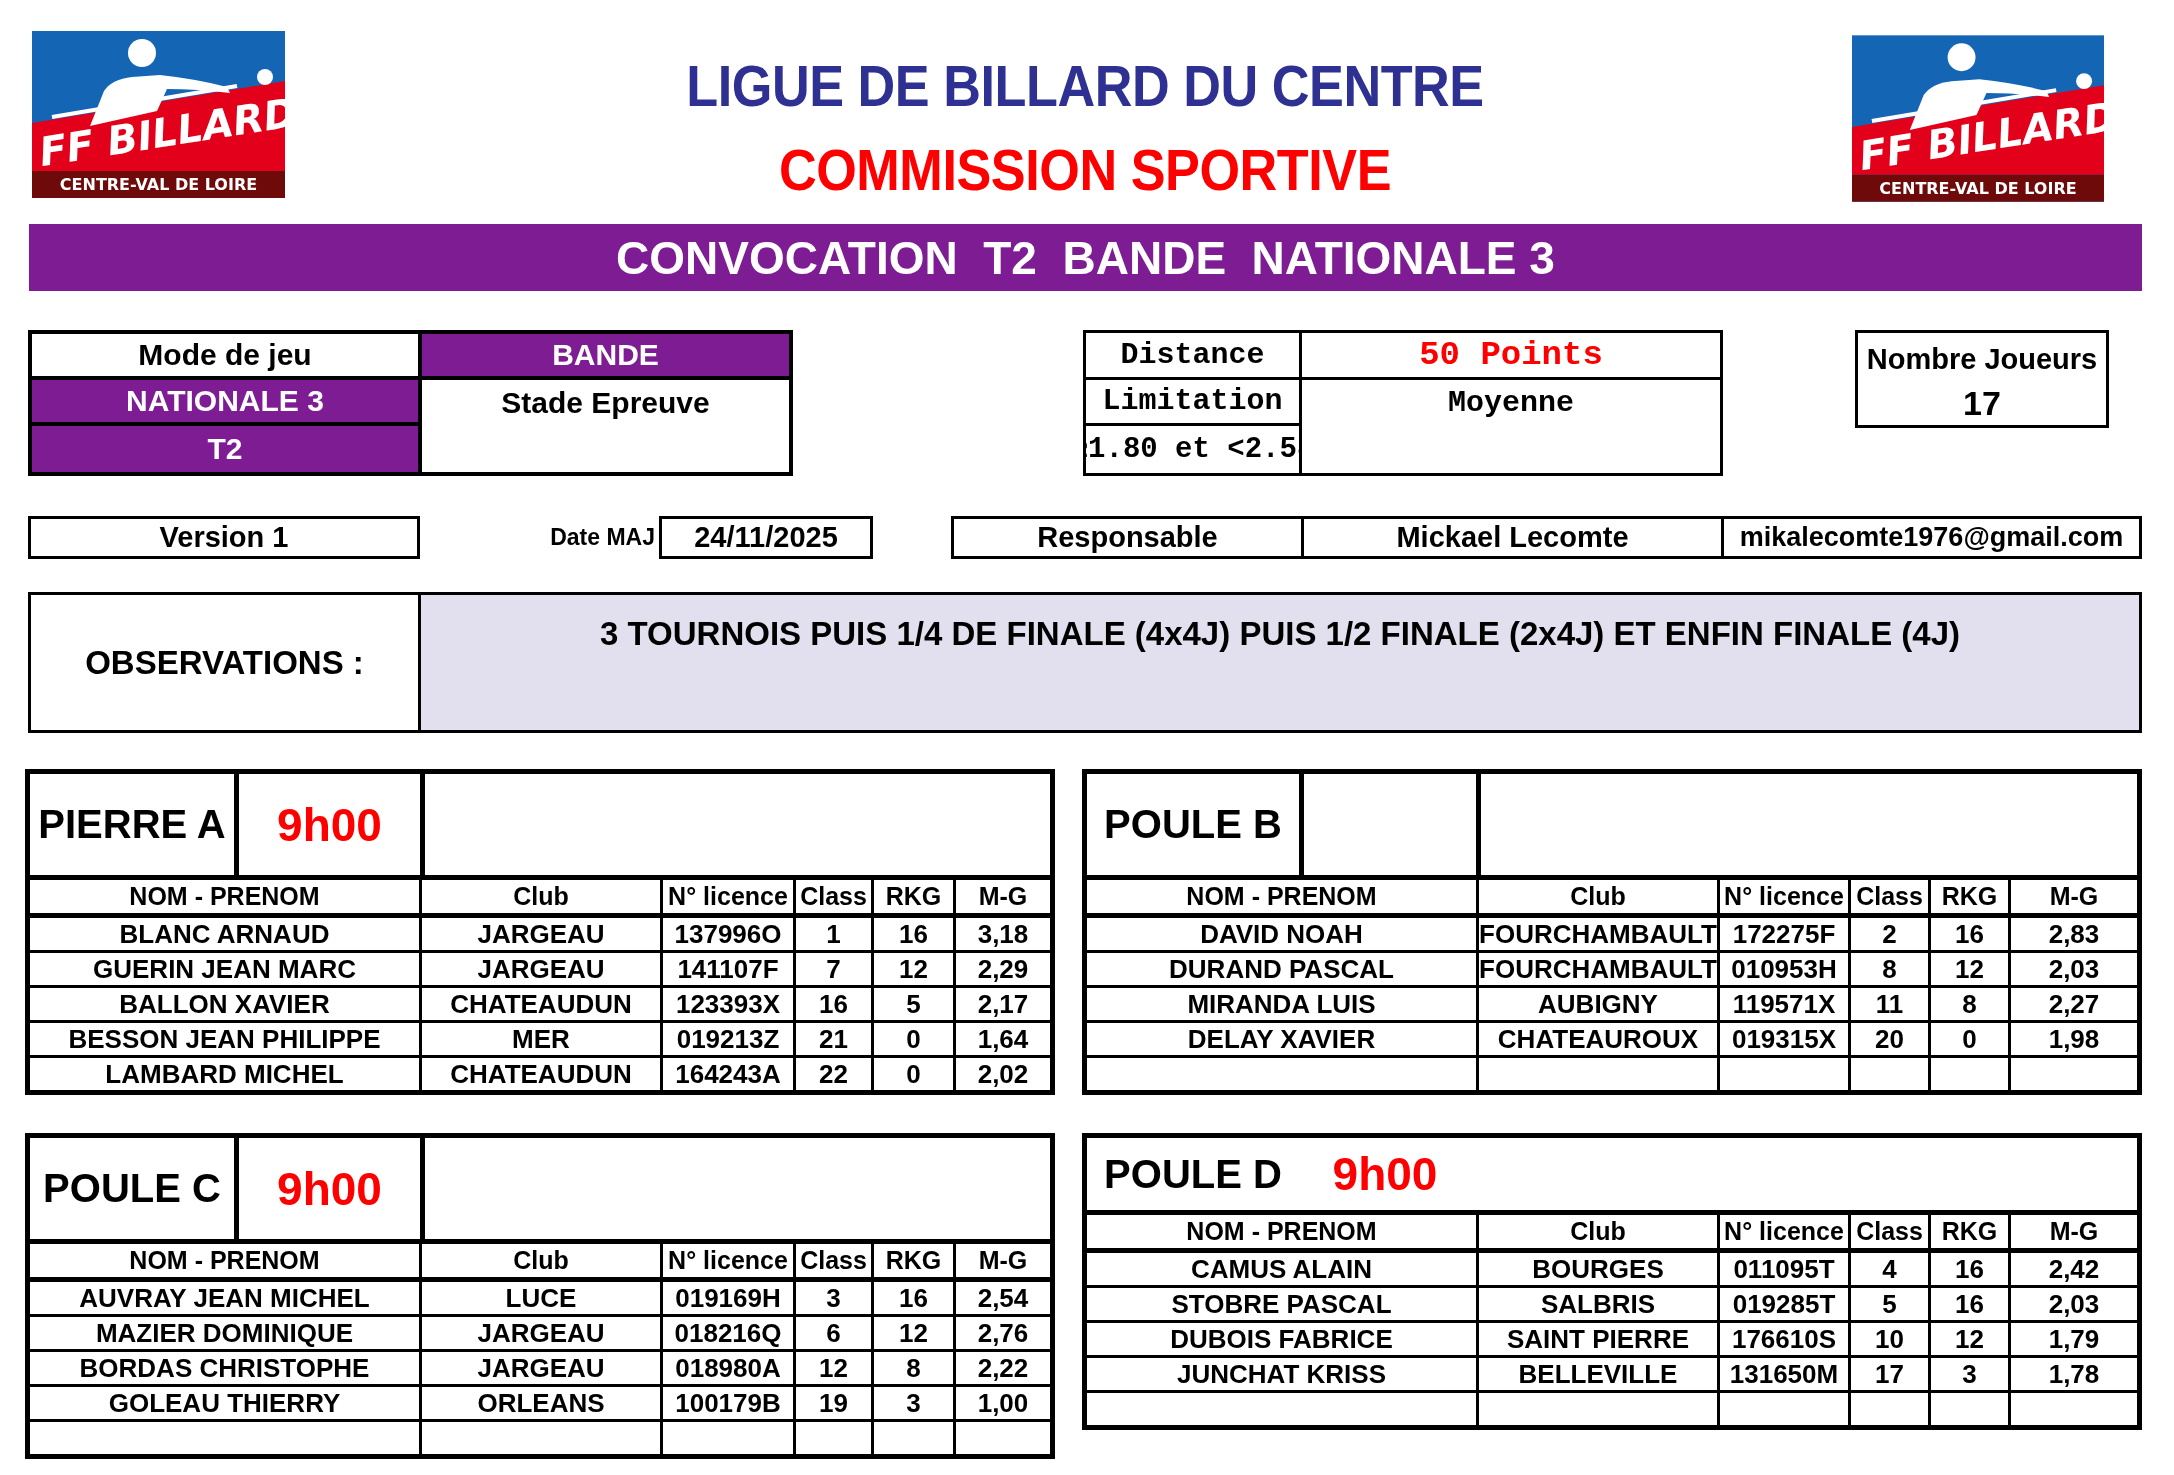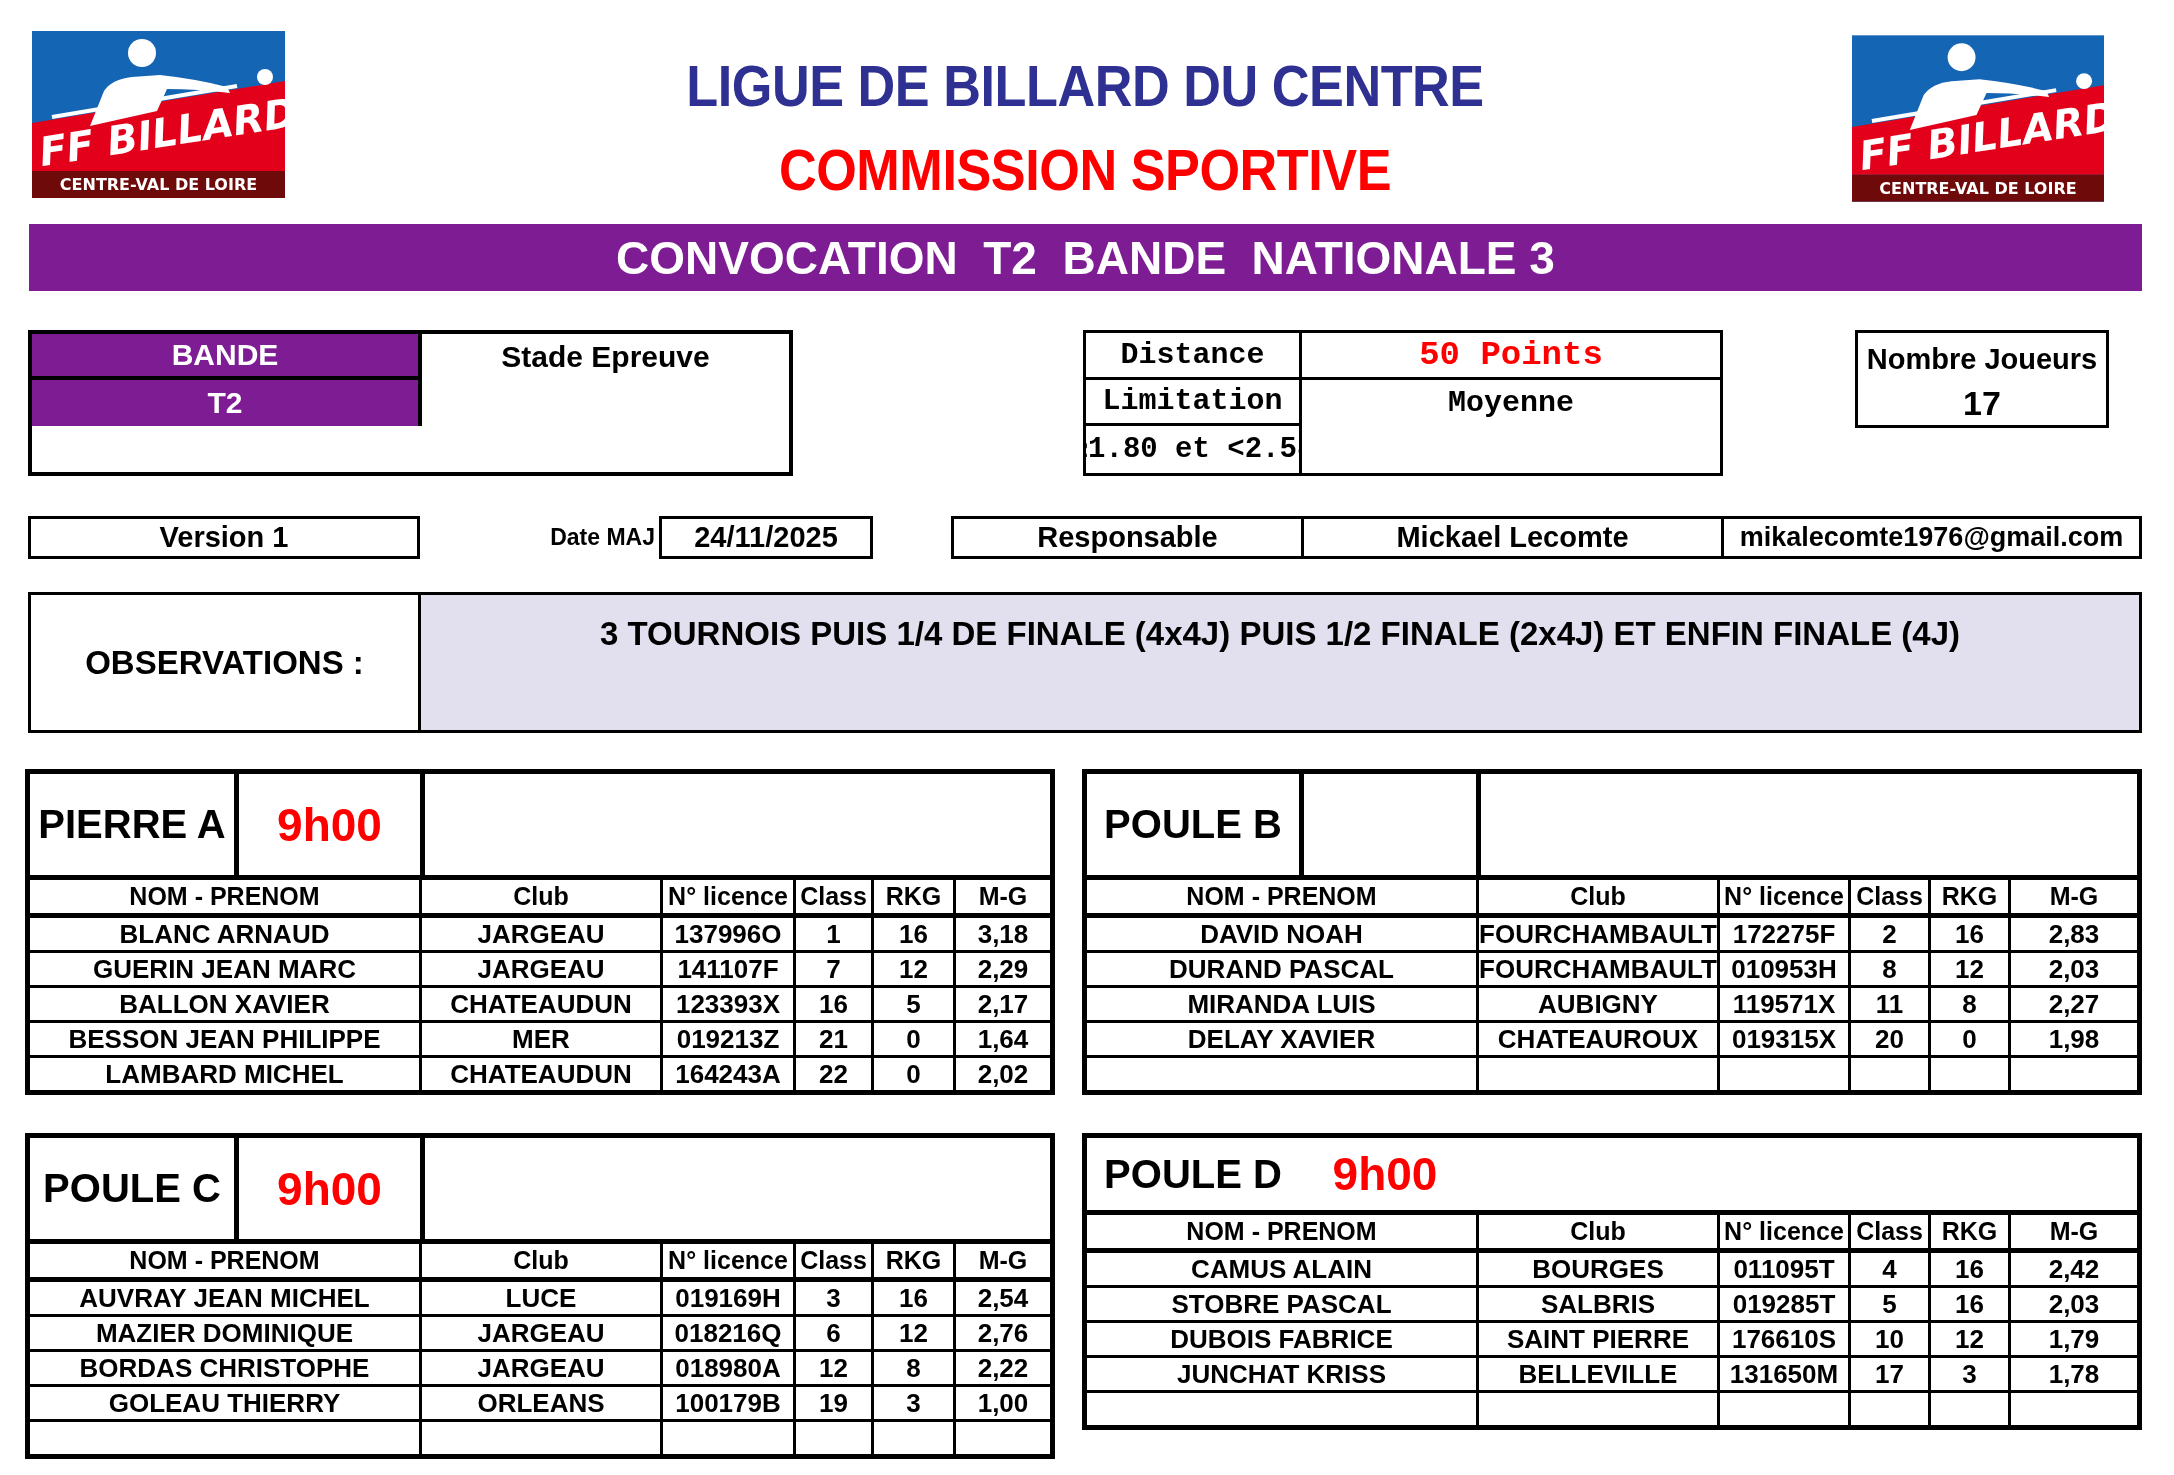--- a/index.html
+++ b/index.html
@@ -80,21 +80,23 @@
 </div>
 
 <div class="abs center t1" style="left:560px;top:50px;width:1050px;height:70px;">LIGUE DE BILLARD DU CENTRE</div>
 <div class="abs center t2" style="left:560px;top:134px;width:1050px;height:70px;">COMMISSION SPORTIVE</div>
 
 <div class="abs center purple band" style="left:29px;top:224px;width:2113px;height:67px;">
   <span style="white-space:pre;">CONVOCATION  T2  BANDE  NATIONALE 3</span>
 </div>
 
 <div class="abs box info" style="left:28px;top:330px;width:765px;height:146px;">
+  <div class="cell">Mode de jeu</div>
   <div class="cell purple">BANDE</div>
+  <div class="cell purple">NATIONALE 3</div>
   <div class="cell">Stade Epreuve</div>
   <div class="cell purple">T2</div>
 </div>
 
 <div class="abs box dist" style="left:1083px;top:330px;width:640px;height:146px;border-width:3px;">
   <div class="cell">Distance</div>
   <div class="cell val red">50 Points</div>
   <div class="cell">Limitation</div>
   <div class="cell">Moyenne</div>
   <div class="cell val plain">≥1.80 et &lt;2.58</div>

